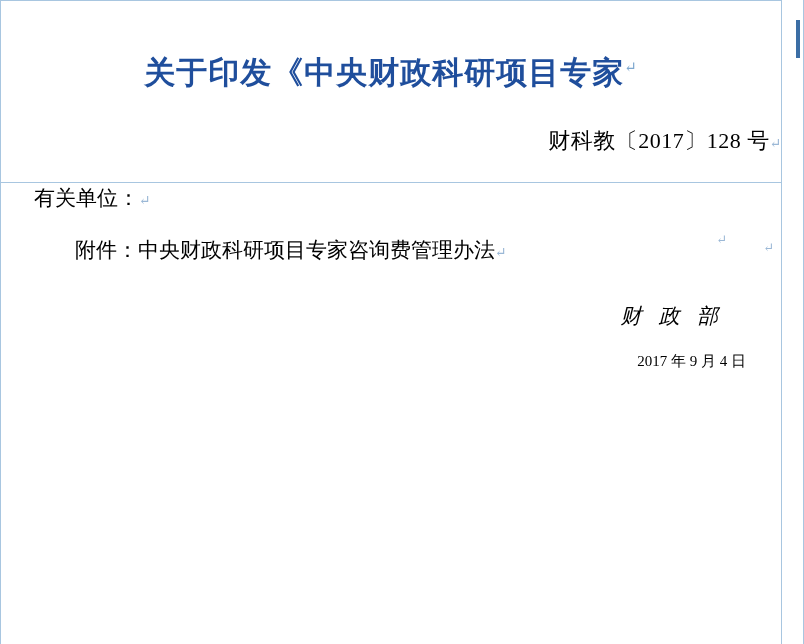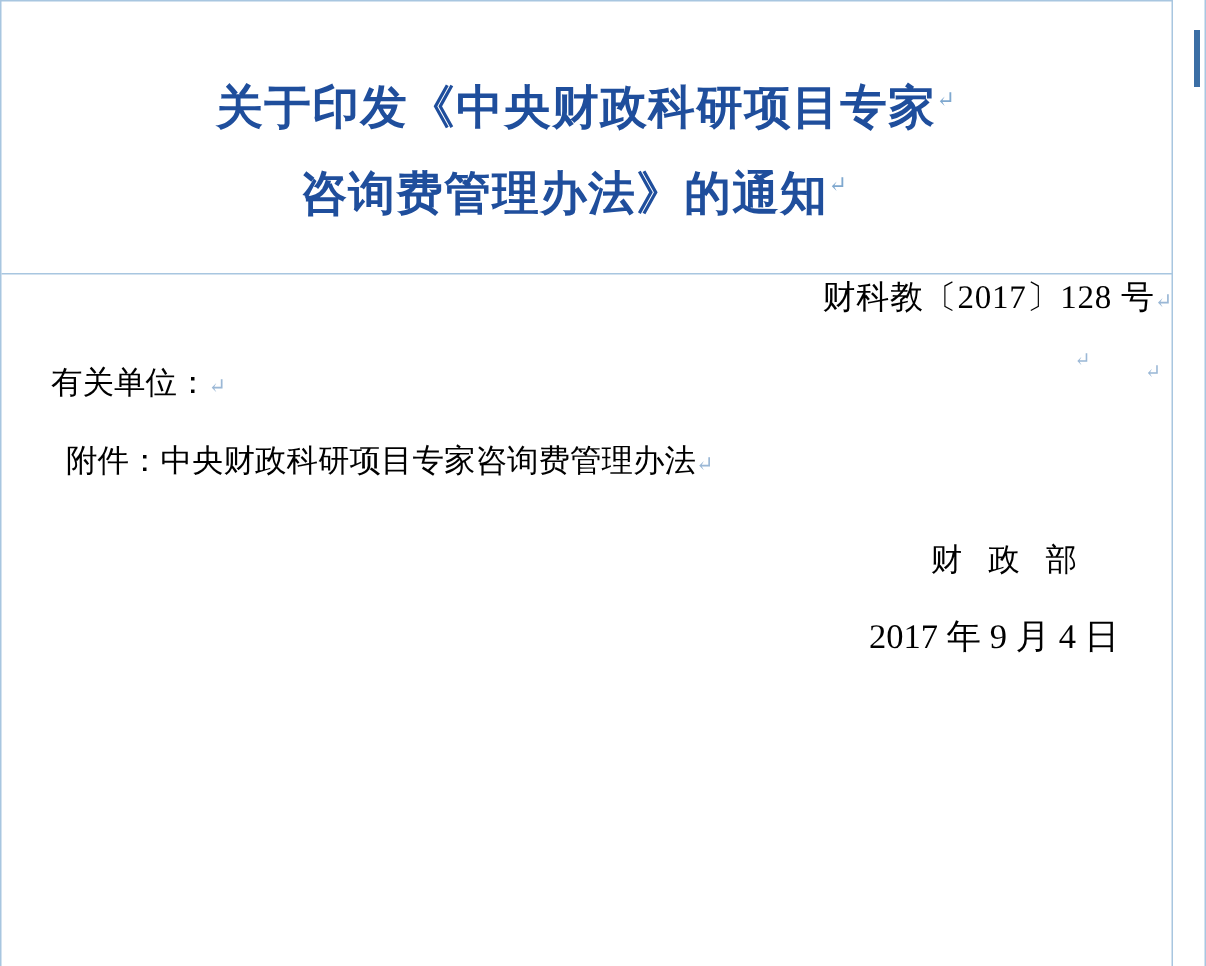--- a/index.html
+++ b/index.html
@@ -149,65 +149,63 @@
     font-size: 21px;
     line-height: 35px;
     color: #000000;
     text-align: justify;
     text-indent: 42px;
   }
 
   .attachment {
     margin: 0;
     padding-top: 24px;
-    padding-left: 2px;
+    padding-left: 33px;
     font-size: 21px;
     color: #000000;
     text-indent: 42px;
   }
 
   .signer {
     margin: 0;
     padding-top: 38px;
     padding-right: 58px;
     text-align: right;
     font-size: 21px;
     letter-spacing: 6px;
     color: #000000;
+    font-style: italic;
   }
 
   .doc-date {
     margin: 0;
     padding-top: 22px;
     padding-right: 36px;
     text-align: right;
-    font-size: 23px;
+    font-size: 15px;
     color: #000000;
   }
 </style>
 </head>
 <body>
 
 <div class="page">
 
   <div class="border-left"></div>
   <div class="border-top"></div>
   <div class="border-right"></div>
   <div class="border-right-2"></div>
   <div class="scroll-sliver"></div>
 
   <div class="content">
 
     <h1 class="doc-title title-line-1">
       <span>关于印发《中央财政科研项目专家</span><span class="pilcrow">↵</span>
     </h1>
 
-    <h1 class="doc-title title-line-2">
-      <span>咨询费管理办法》的通知</span><span class="pilcrow">↵</span>
-    </h1>
 
     <div class="rule rule-1"></div>
 
     <p class="doc-number">
       <span>财科教〔2017〕128 号</span><span class="pilcrow-dark">↵</span>
     </p>
 
     <span class="side-mark side-mark-a">↵</span>
     <span class="side-mark side-mark-b">↵</span>
 

